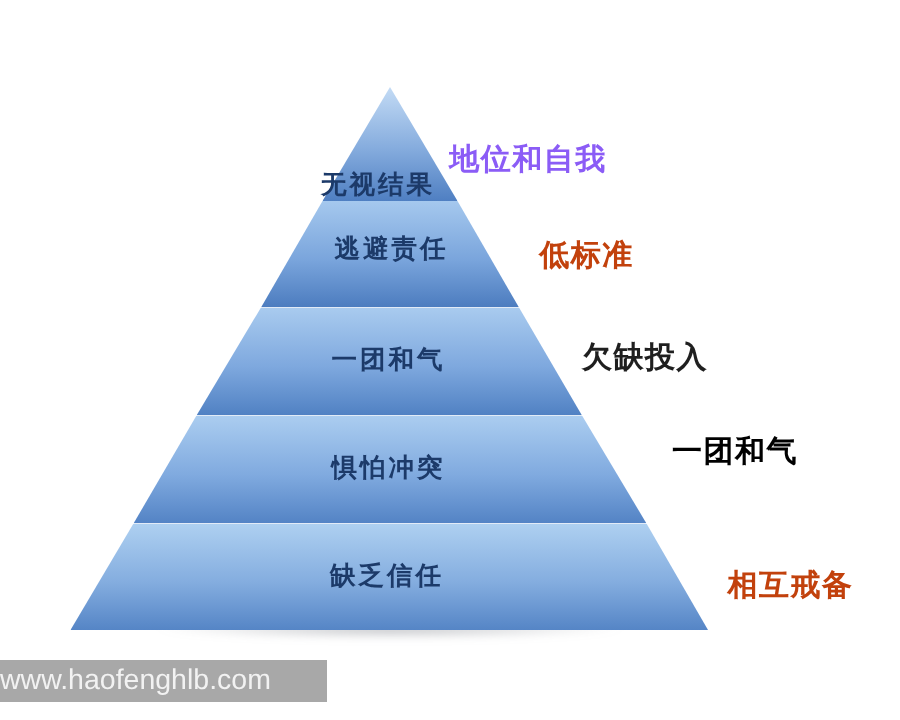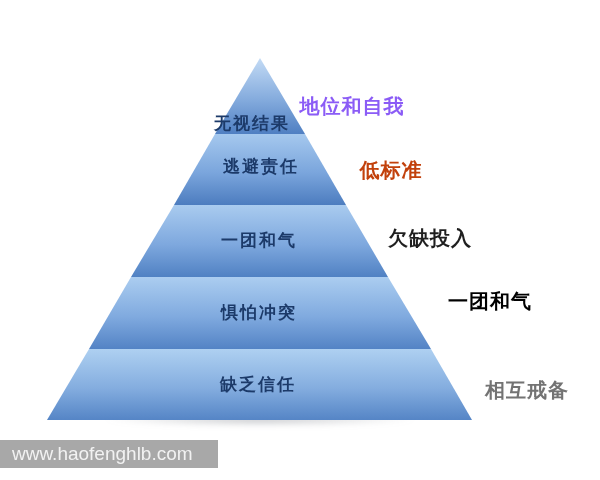--- a/index.html
+++ b/index.html
@@ -88,21 +88,21 @@
     left: 0;
     top: 440px;
     width: 218px;
     height: 28px;
     background: #a8a8a8;
     color: #f2f2f2;
     font-family: "Liberation Sans", sans-serif;
     font-size: 19px;
     display: flex;
     align-items: center;
-    padding-left: 12px;
+    padding-left: 0;
     box-sizing: border-box;
   }
 </style>
 </head>
 <body>
 
 <div class="stage">
 
 
   <div>
@@ -117,20 +117,20 @@
     <div class="level-label ll1" style="color: rgb(28, 58, 105);">无视结果</div>
     <div class="level-label ll2" style="color: rgb(28, 58, 105);">逃避责任</div>
     <div class="level-label ll3" style="color: rgb(28, 58, 105);">一团和气</div>
     <div class="level-label ll4" style="color: rgb(28, 58, 105);">惧怕冲突</div>
     <div class="level-label ll5" style="color: rgb(28, 58, 105);">缺乏信任</div>
 
     <div class="side-label sl1" style="color: #8b5cf6;">地位和自我</div>
     <div class="side-label sl2" style="color: #c2410c; margin-left: 13px;">低标准</div>
     <div class="side-label sl3" style="color: rgb(31, 31, 31);">欠缺投入</div>
     <div class="side-label sl4" style="color: #000000; margin-left: 20px;">一团和气</div>
-    <div class="side-label sl5" style="color: #737373; text-align: right;">相互戒备</div>
+    <div class="side-label sl5" style="color: #c2410c; text-align: right;">相互戒备</div>
   </div>
 
   <div class="site-bar" style="background: rgb(168, 168, 168);">
     <span>www.haofenghlb.com</span>
   </div>
 
 </div>
 
 </body></html>

